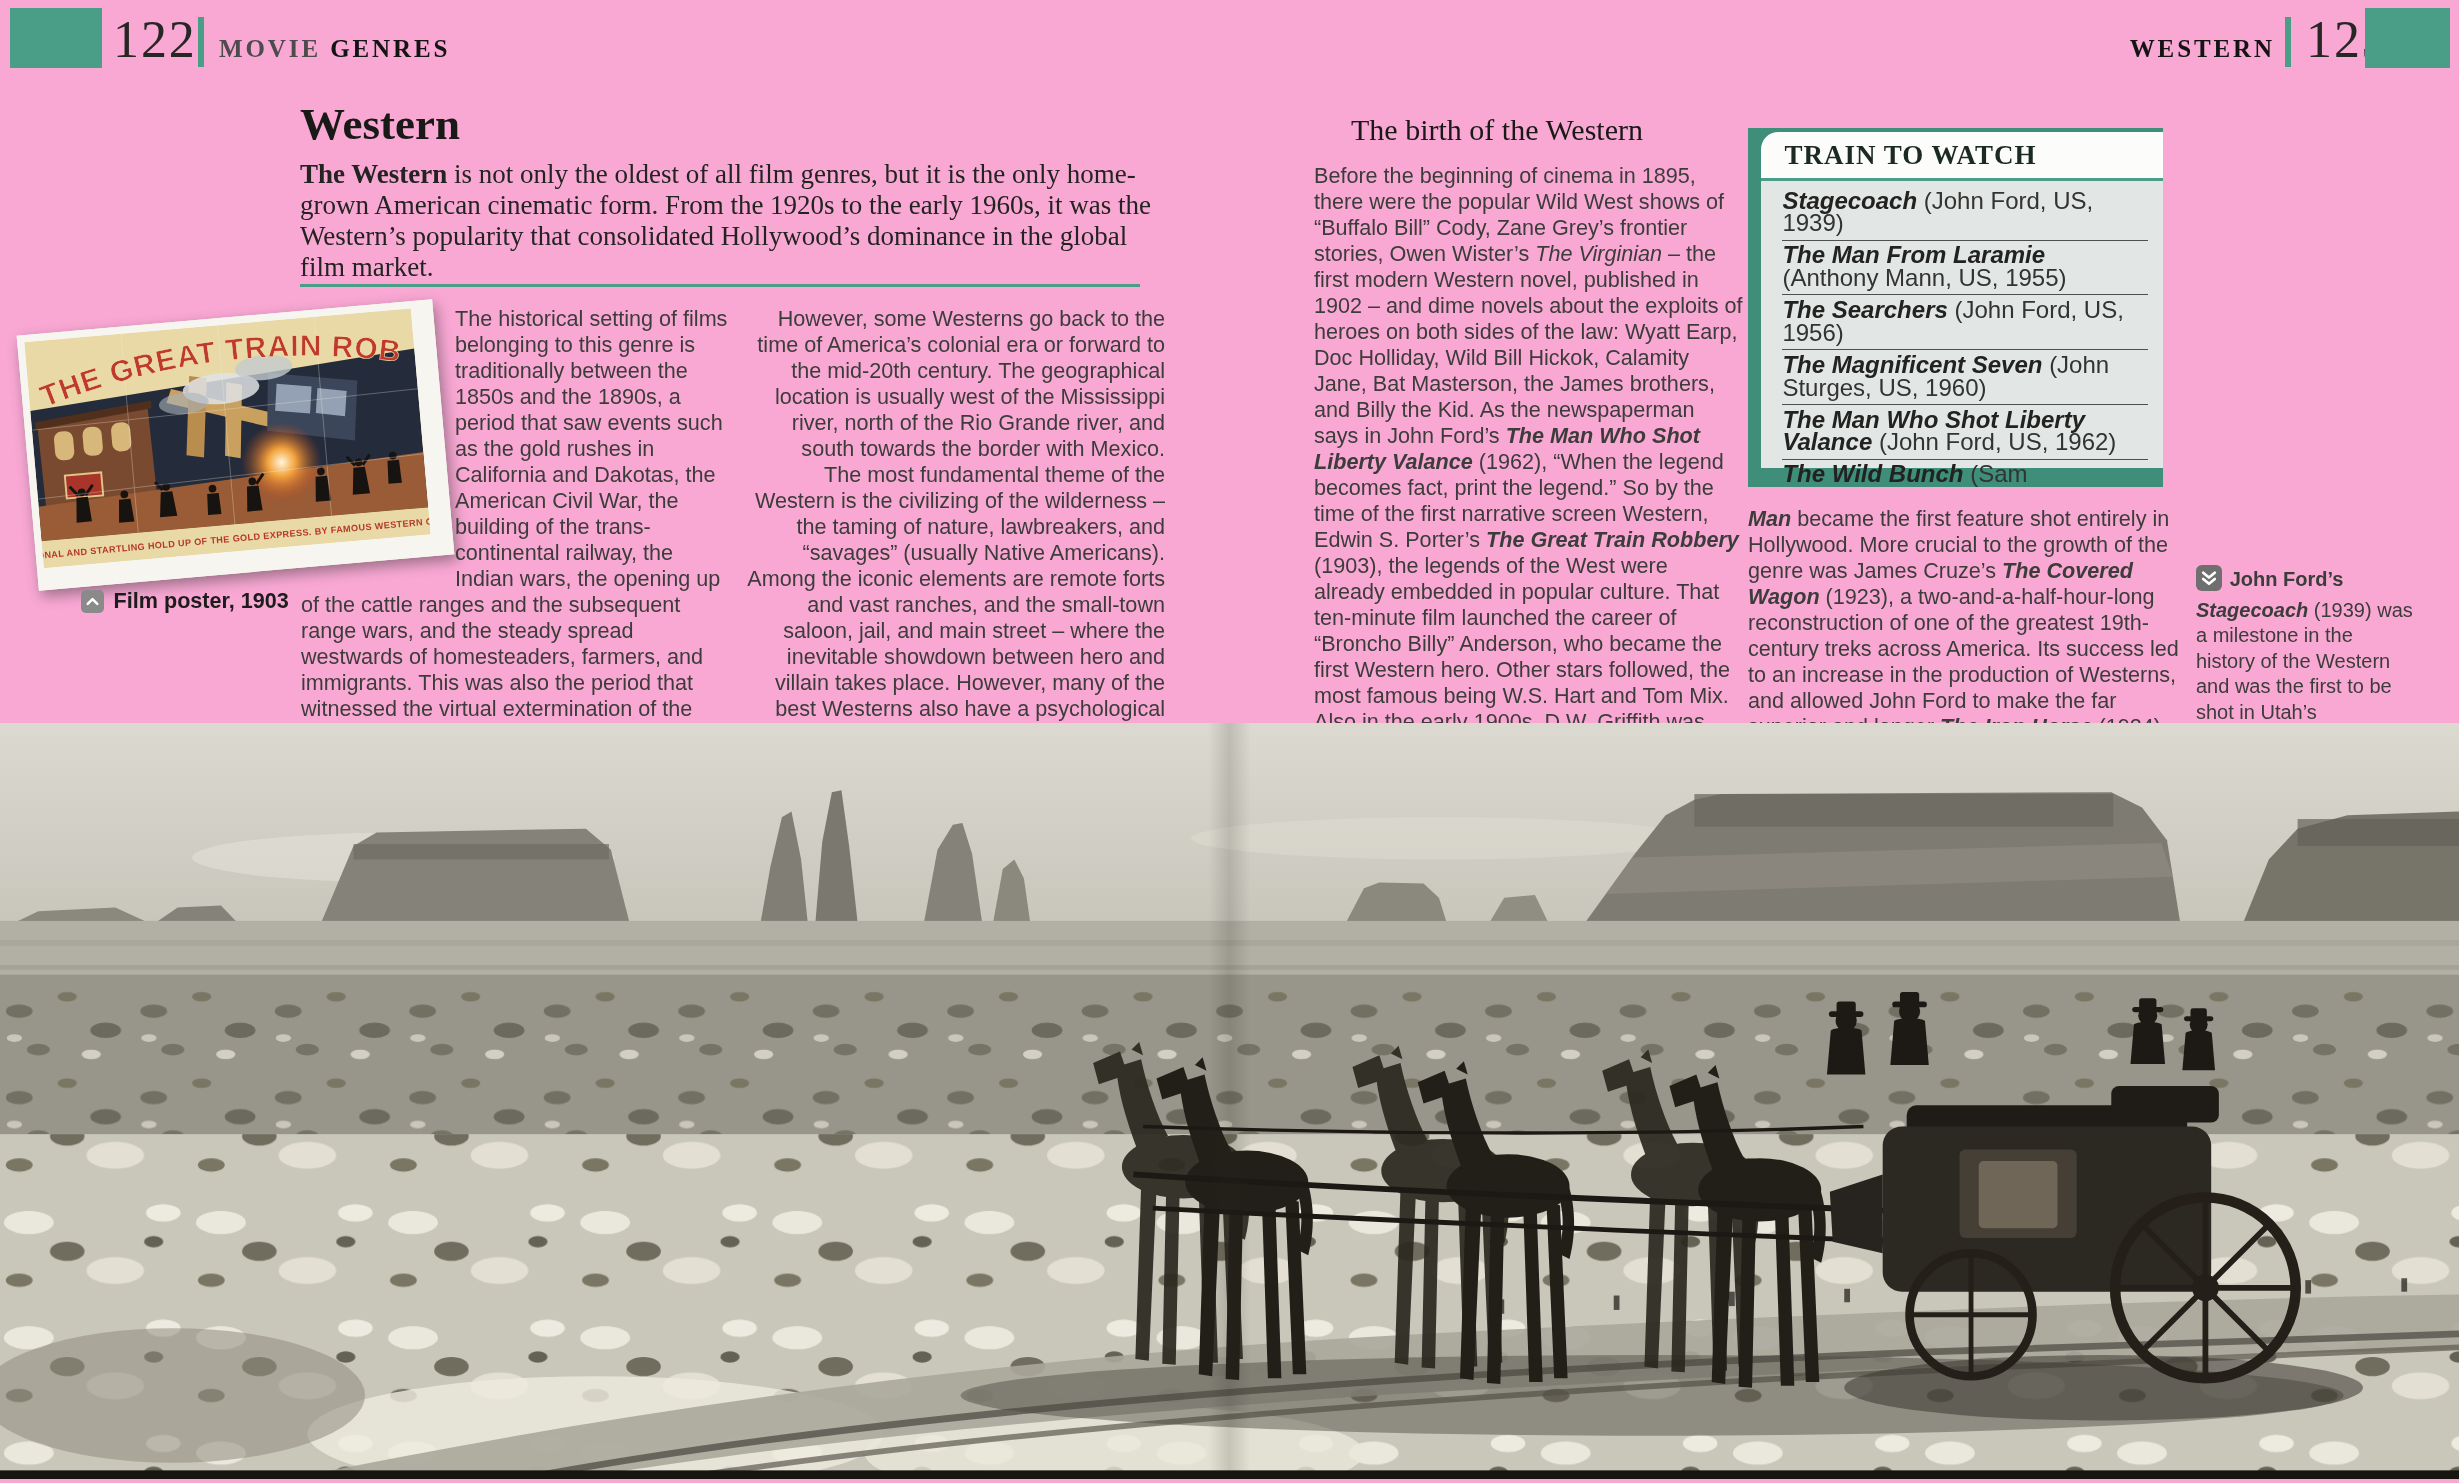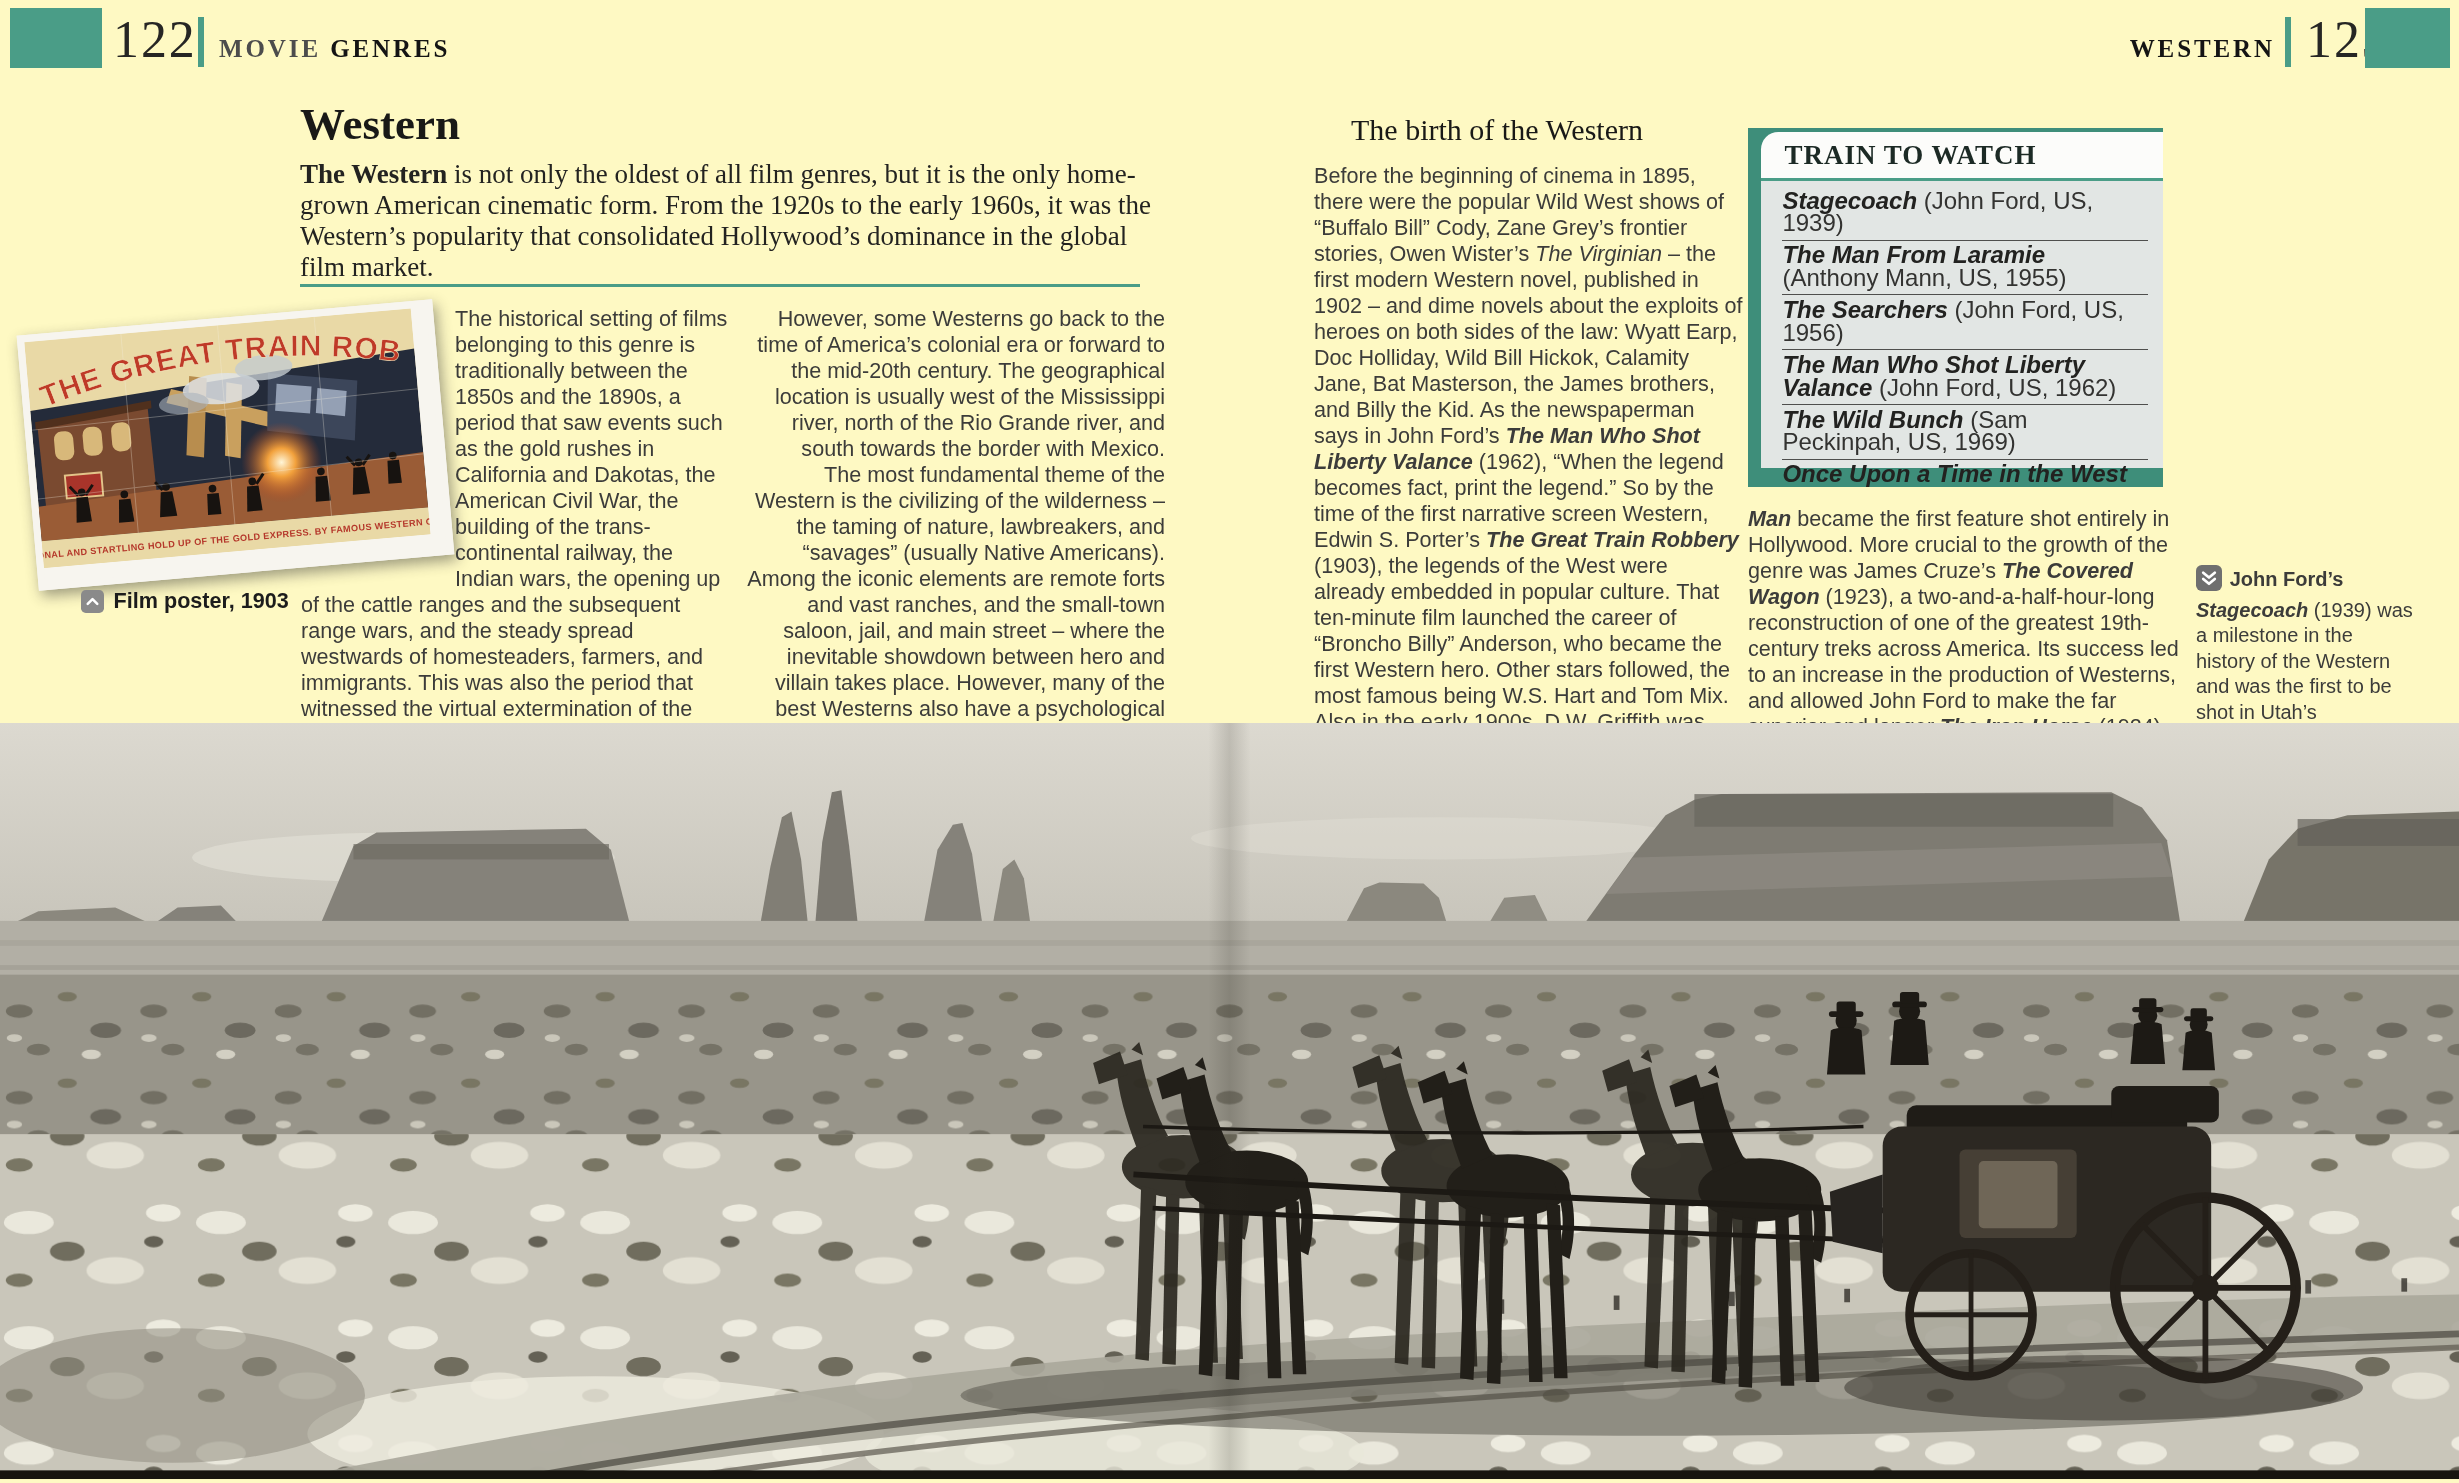--- a/index.html
+++ b/index.html
@@ -1,16 +1,16 @@
 <!DOCTYPE html>
 <html><head>
 <meta charset="utf-8">
 <style>
   html,body{margin:0;padding:0;background:#e9e9e7;}
-  .spread{position:relative;width:2459px;height:1483px;background:#fef9c3;overflow:hidden;
+  .spread{position:relative;width:2459px;height:1483px;background:#f9a8d4;overflow:hidden;
           font-family:"Liberation Sans",sans-serif;}
   .serif{font-family:"Liberation Serif","DejaVu Serif",serif;}
 
   
   .corner{position:absolute;background:#4a9d87;}
   .corner.left{left:9.6px;top:7.7px;width:92px;height:60px;}
   .corner.right{left:2365px;top:7.7px;width:85px;height:60px;}
   .pagenum{position:absolute;top:9.6px;font-size:52px;letter-spacing:1.9px;color:#262624;font-weight:400;}
   .pagenum.left{left:113px;}
   .pagenum.right{left:2306px;}
@@ -196,20 +196,21 @@
 
   <div class="bodycol" id="col3"><span>Before the beginning of cinema in 1895, there were the popular Wild West shows of “Buffalo Bill” Cody, Zane Grey’s frontier stories, Owen Wister’s </span><span class="i">The Virginian</span><span> – the first modern Western novel, published in 1902 – and dime novels about the exploits of heroes on both sides of the law: Wyatt Earp, Doc Holliday, Wild Bill Hickok, Calamity Jane, Bat Masterson, the James brothers, and Billy the Kid. As the newspaperman says in John Ford’s </span><span class="b i">The Man Who Shot Liberty Valance</span><span> (1962), “When the legend becomes fact, print the legend.” So by the time of the first narrative screen Western, Edwin S. Porter’s </span><span class="b i">The Great Train Robbery</span><span> (1903), the legends of the West were already embedded in popular culture. That ten-minute film launched the career of “Broncho Billy” Anderson, who became the first Western hero. Other stars followed, the most famous being W.S. Hart and Tom Mix. Also in the early 1900s, D.W. Griffith was making Westerns, racistly portraying Native Americans as thirsty for the blood of whites, such as the two-reeler </span><span class="b i">The Battle of Elderbush Gulch</span><span> (1913). The next year, Cecil B. DeMille’s </span><span class="b i">The Squaw</span></div>
 
   <div class="watch">
     <div class="head serif">TRAIN TO WATCH</div>
     <div class="hrule"></div>
     <div class="list">
       <div class="film-row"><span class="film-title">Stagecoach</span> <span class="film-credits">(John Ford, US, 1939)</span></div>
       <div class="film-row"><span class="film-title">The Man From Laramie</span> <span class="film-credits">(Anthony Mann, US, 1955)</span></div>
       <div class="film-row"><span class="film-title">The Searchers</span> <span class="film-credits">(John Ford, US, 1956)</span></div>
+      <div class="film-row"><span class="film-title">The Magnificent Seven</span> <span class="film-credits">(John Sturges, US, 1960)</span></div>
       <div class="film-row"><span class="film-title">The Man Who Shot Liberty Valance</span> <span class="film-credits">(John Ford, US, 1962)</span></div>
       <div class="film-row"><span class="film-title">The Wild Bunch</span> <span class="film-credits">(Sam Peckinpah, US, 1969)</span></div>
       <div class="film-row"><span class="film-title">Once Upon a Time in the West</span> <span class="film-credits">(Sergio Leone, Italy/US, 1968)</span></div>
 
     </div>
   </div>
 
   <div class="bodycol" id="col4"><span class="b i">Man</span><span> became the first feature shot entirely in Hollywood. More crucial to the growth of the genre was James Cruze’s </span><span class="b i">The Covered Wagon</span><span> (1923), a two-and-a-half-hour-long reconstruction of one of the greatest 19th-century treks across America. Its success led to an increase in the production of Westerns, and allowed John Ford to make the far superior and longer </span><span class="b i">The Iron Horse</span><span> (1924).</span></div>
 
   <div class="note">

